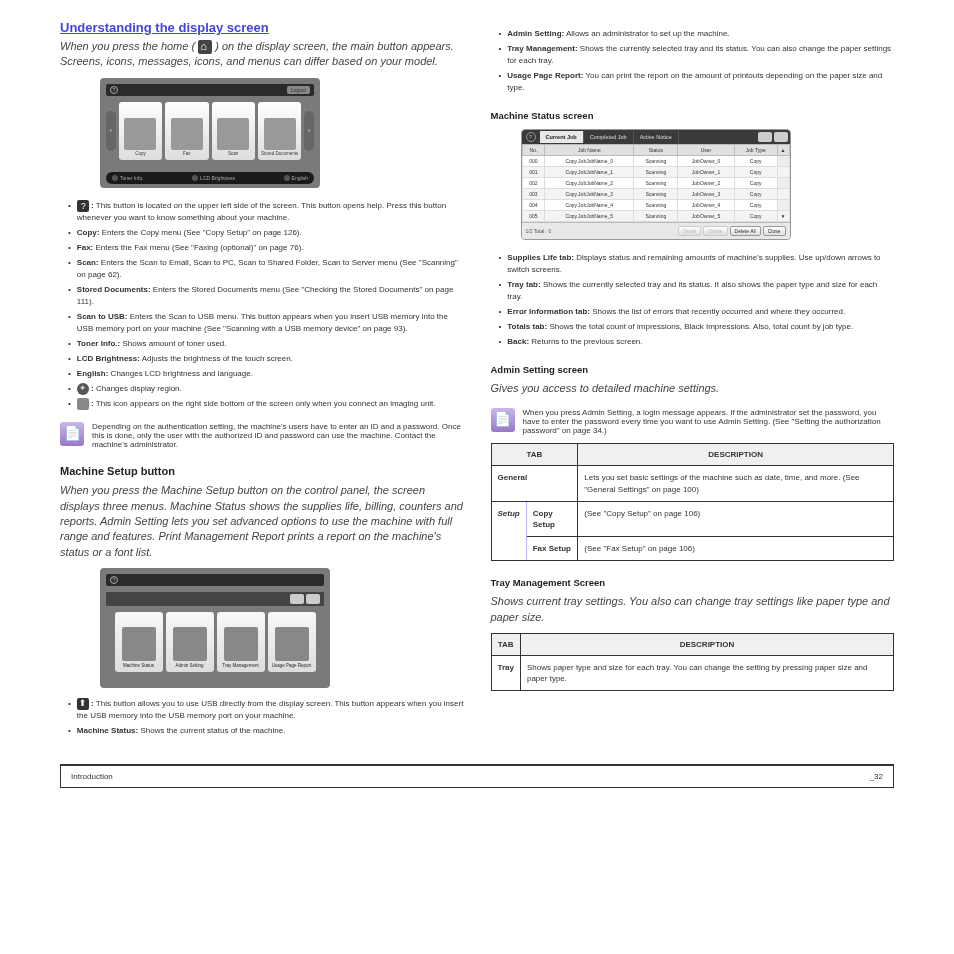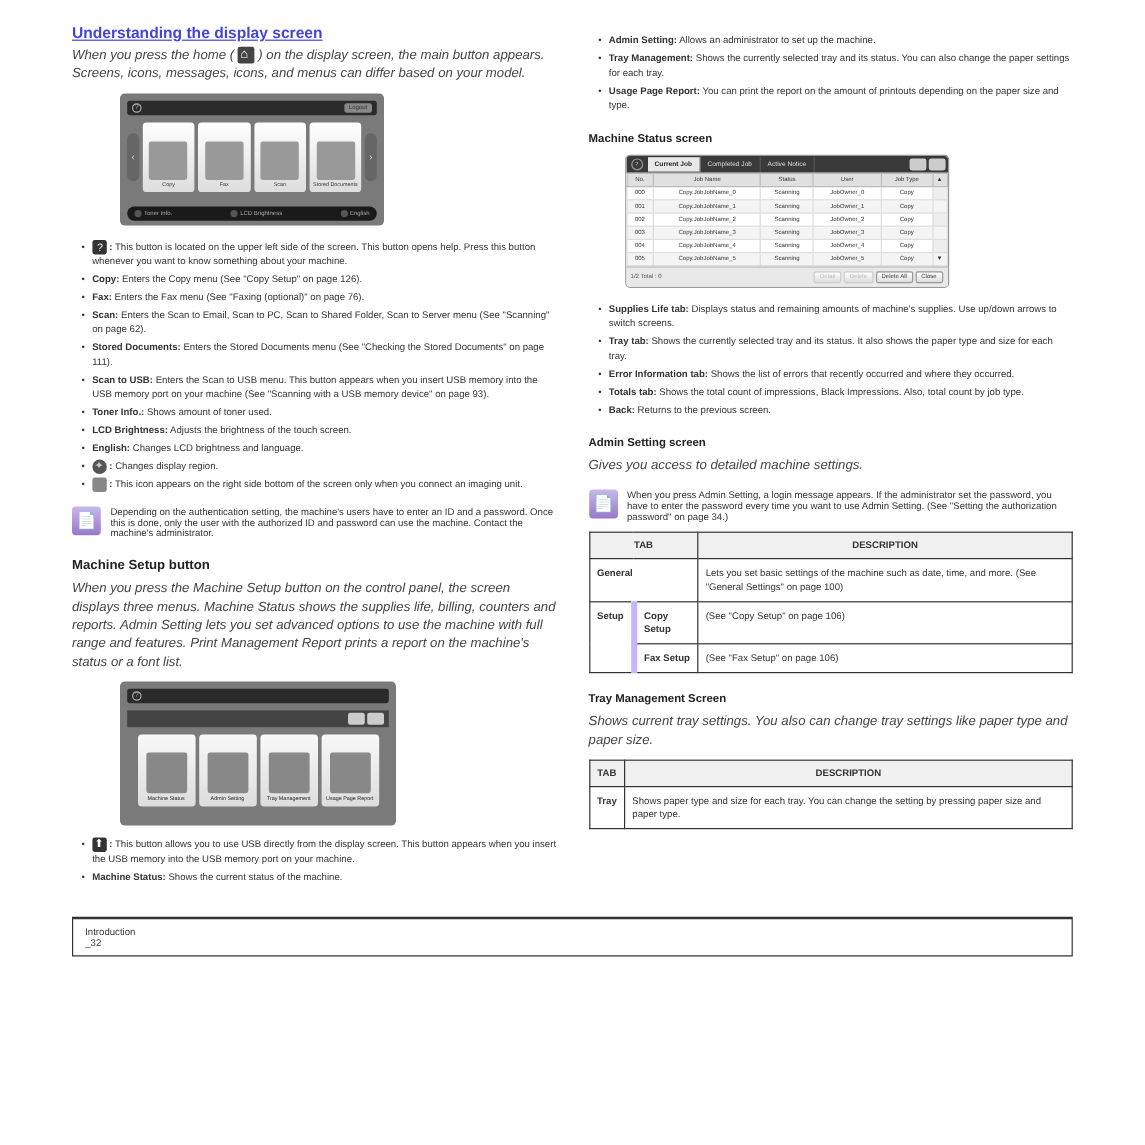--- a/index.html
+++ b/index.html
@@ -452,31 +452,31 @@
       margin-left: 28px;
     }
     .info-table td {
       border: 1px solid #333;
       padding: 6px;
       font-size: 8px;
       vertical-align: top;
       line-height: 1.4;
     }
     .info-table .nested-first {
-      border-right: 5px solid #c4b5fd;
+      border-right: 1px solid #c4b5fd;
+      font-style: italic;
     }
     .page-footer {
       border: 1px solid #333;
       border-top: 2px solid #333;
       margin-top: 24px;
       padding: 6px 10px;
       display: flex;
       justify-content: space-between;
       font-size: 8px;
-      flex-direction: column;
     }
     .arrow-cell {
       width: 12px;
       background: #eee;
     }
   </style>
 </head>
 <body>
 
 <div class="page-container">

